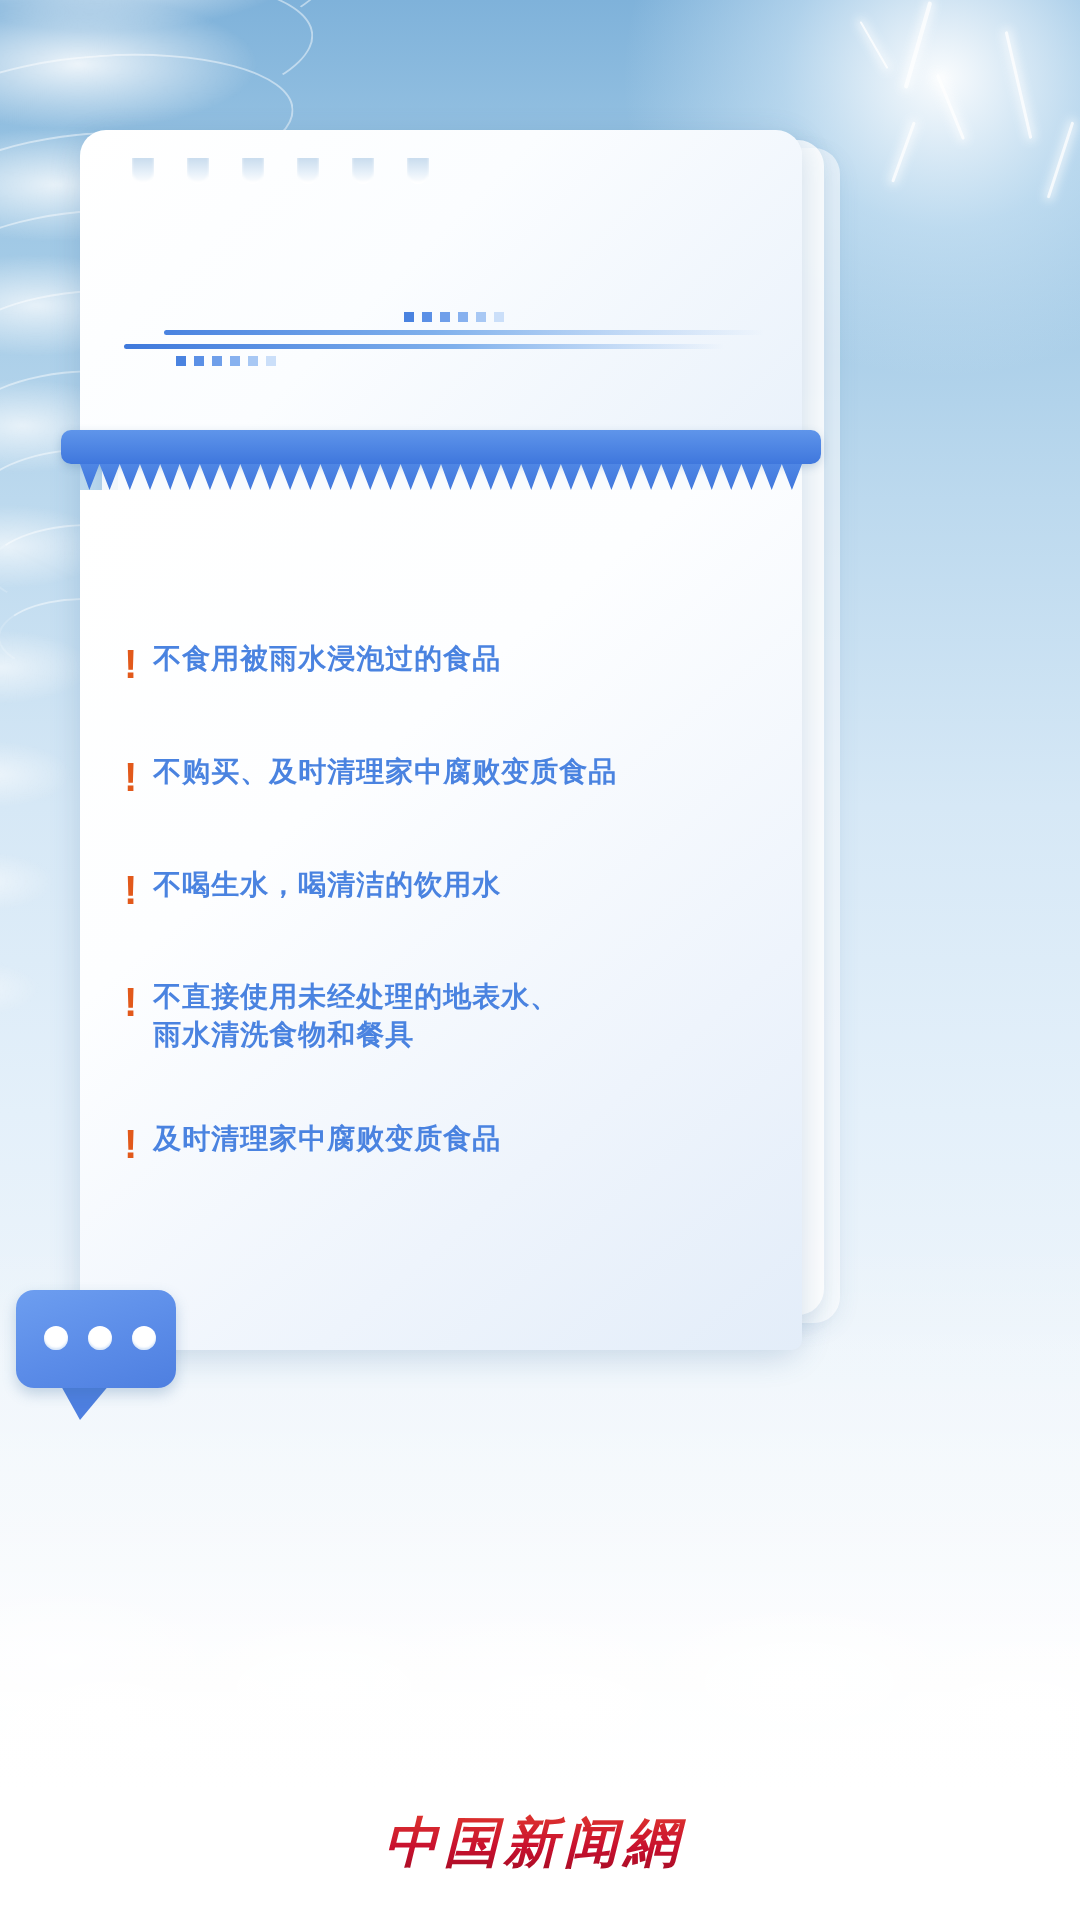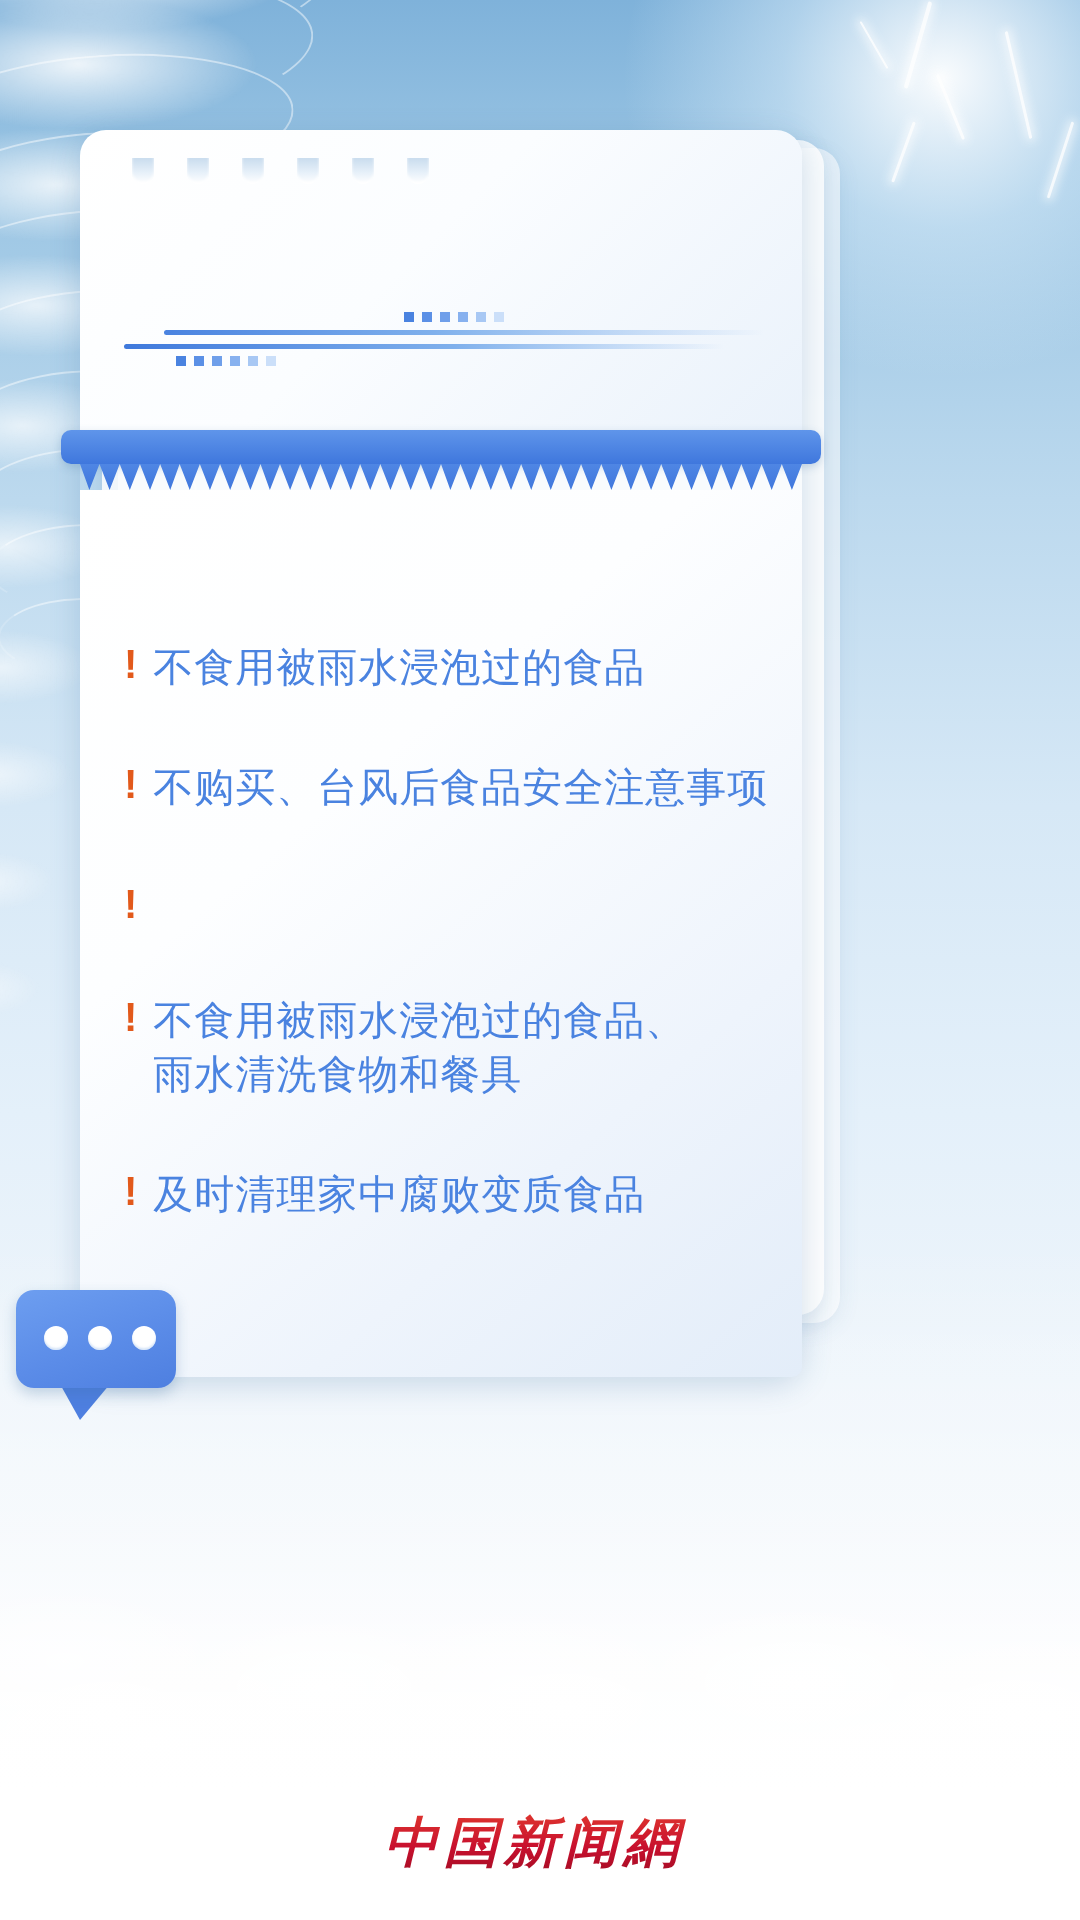--- a/index.html
+++ b/index.html
@@ -151,21 +151,21 @@
   .list{margin:0;padding:0;list-style:none;}
   .list-item{
     display:flex;align-items:flex-start;gap:16px;
     margin:0 0 66px 44px;
   }
   .bang{
     color:#e2591b;font-size:40px;font-weight:bold;line-height:1.12;
     flex:0 0 auto;padding-top:2px;
   }
   .item-text{
-    color:#4a83e0;font-size:40px;font-weight:400;line-height:1.35;
+    color:#4a83e0;font-size:28px;font-weight:700;line-height:1.35;
     white-space:pre-line;letter-spacing:1px;
   }
 
   
   #speech-bubble{position:absolute;left:8px;top:1290px;width:180px;height:130px;}
   .bub{
     position:absolute;left:8px;top:0;width:160px;height:98px;border-radius:18px;
     background:linear-gradient(160deg,#6d9ef0 0%,#5b8ce8 55%,#4e7fe0 100%);
     box-shadow:0 6px 14px rgba(60,110,160,.28);
   }
@@ -268,28 +268,29 @@
     <div class="zig"></div>
 
     <div class="card-body">
       <ul class="list">
         <li class="list-item">
           <span class="bang">!</span>
           <span class="item-text">不食用被雨水浸泡过的食品</span>
         </li>
         <li class="list-item">
           <span class="bang">!</span>
-          <span class="item-text">不购买、台风后食品安全注意事项</span>
-        </li>
-        <li class="list-item">
-          <span class="bang">!</span>
-        </li>
-        <li class="list-item">
-          <span class="bang">!</span>
-          <span class="item-text">不食用被雨水浸泡过的食品、
+          <span class="item-text">不购买、及时清理家中腐败变质食品</span>
+        </li>
+        <li class="list-item">
+          <span class="bang">!</span>
+          <span class="item-text">不喝生水，喝清洁的饮用水</span>
+        </li>
+        <li class="list-item">
+          <span class="bang">!</span>
+          <span class="item-text">不直接使用未经处理的地表水、
 雨水清洗食物和餐具</span>
         </li>
         <li class="list-item">
           <span class="bang">!</span>
           <span class="item-text">及时清理家中腐败变质食品</span>
         </li>
       </ul>
     </div>
   </div>
 </div>

